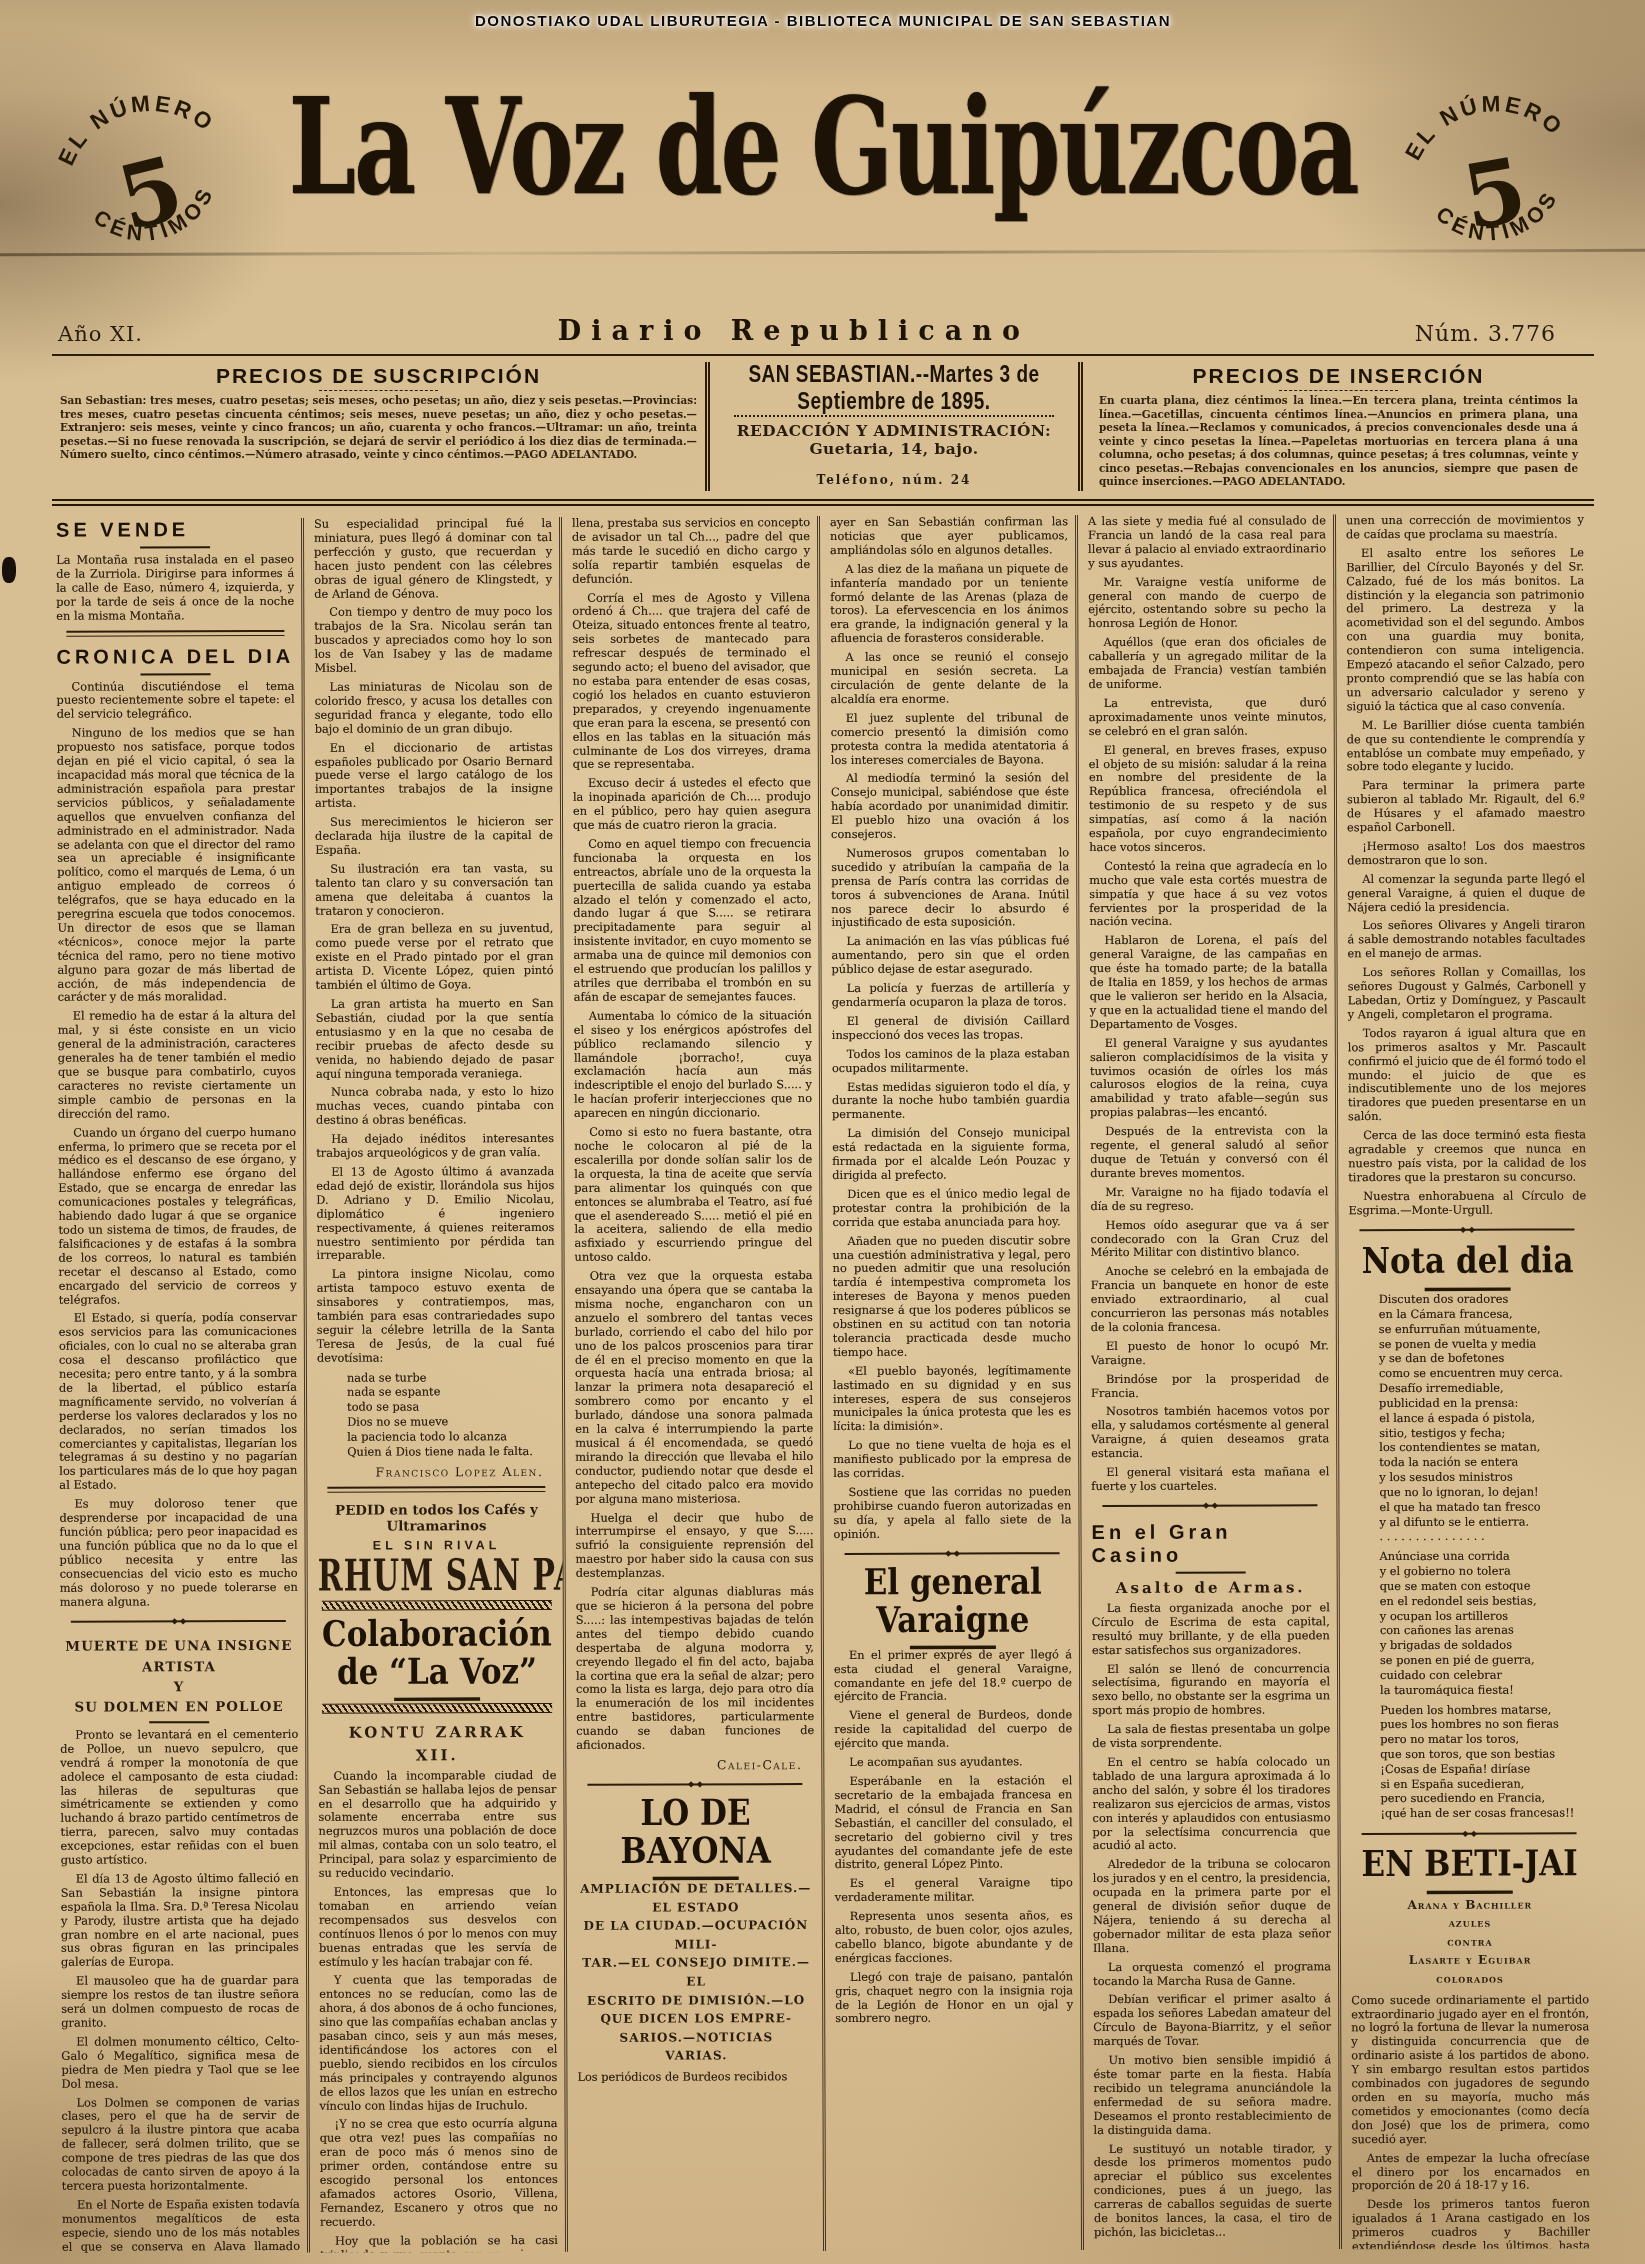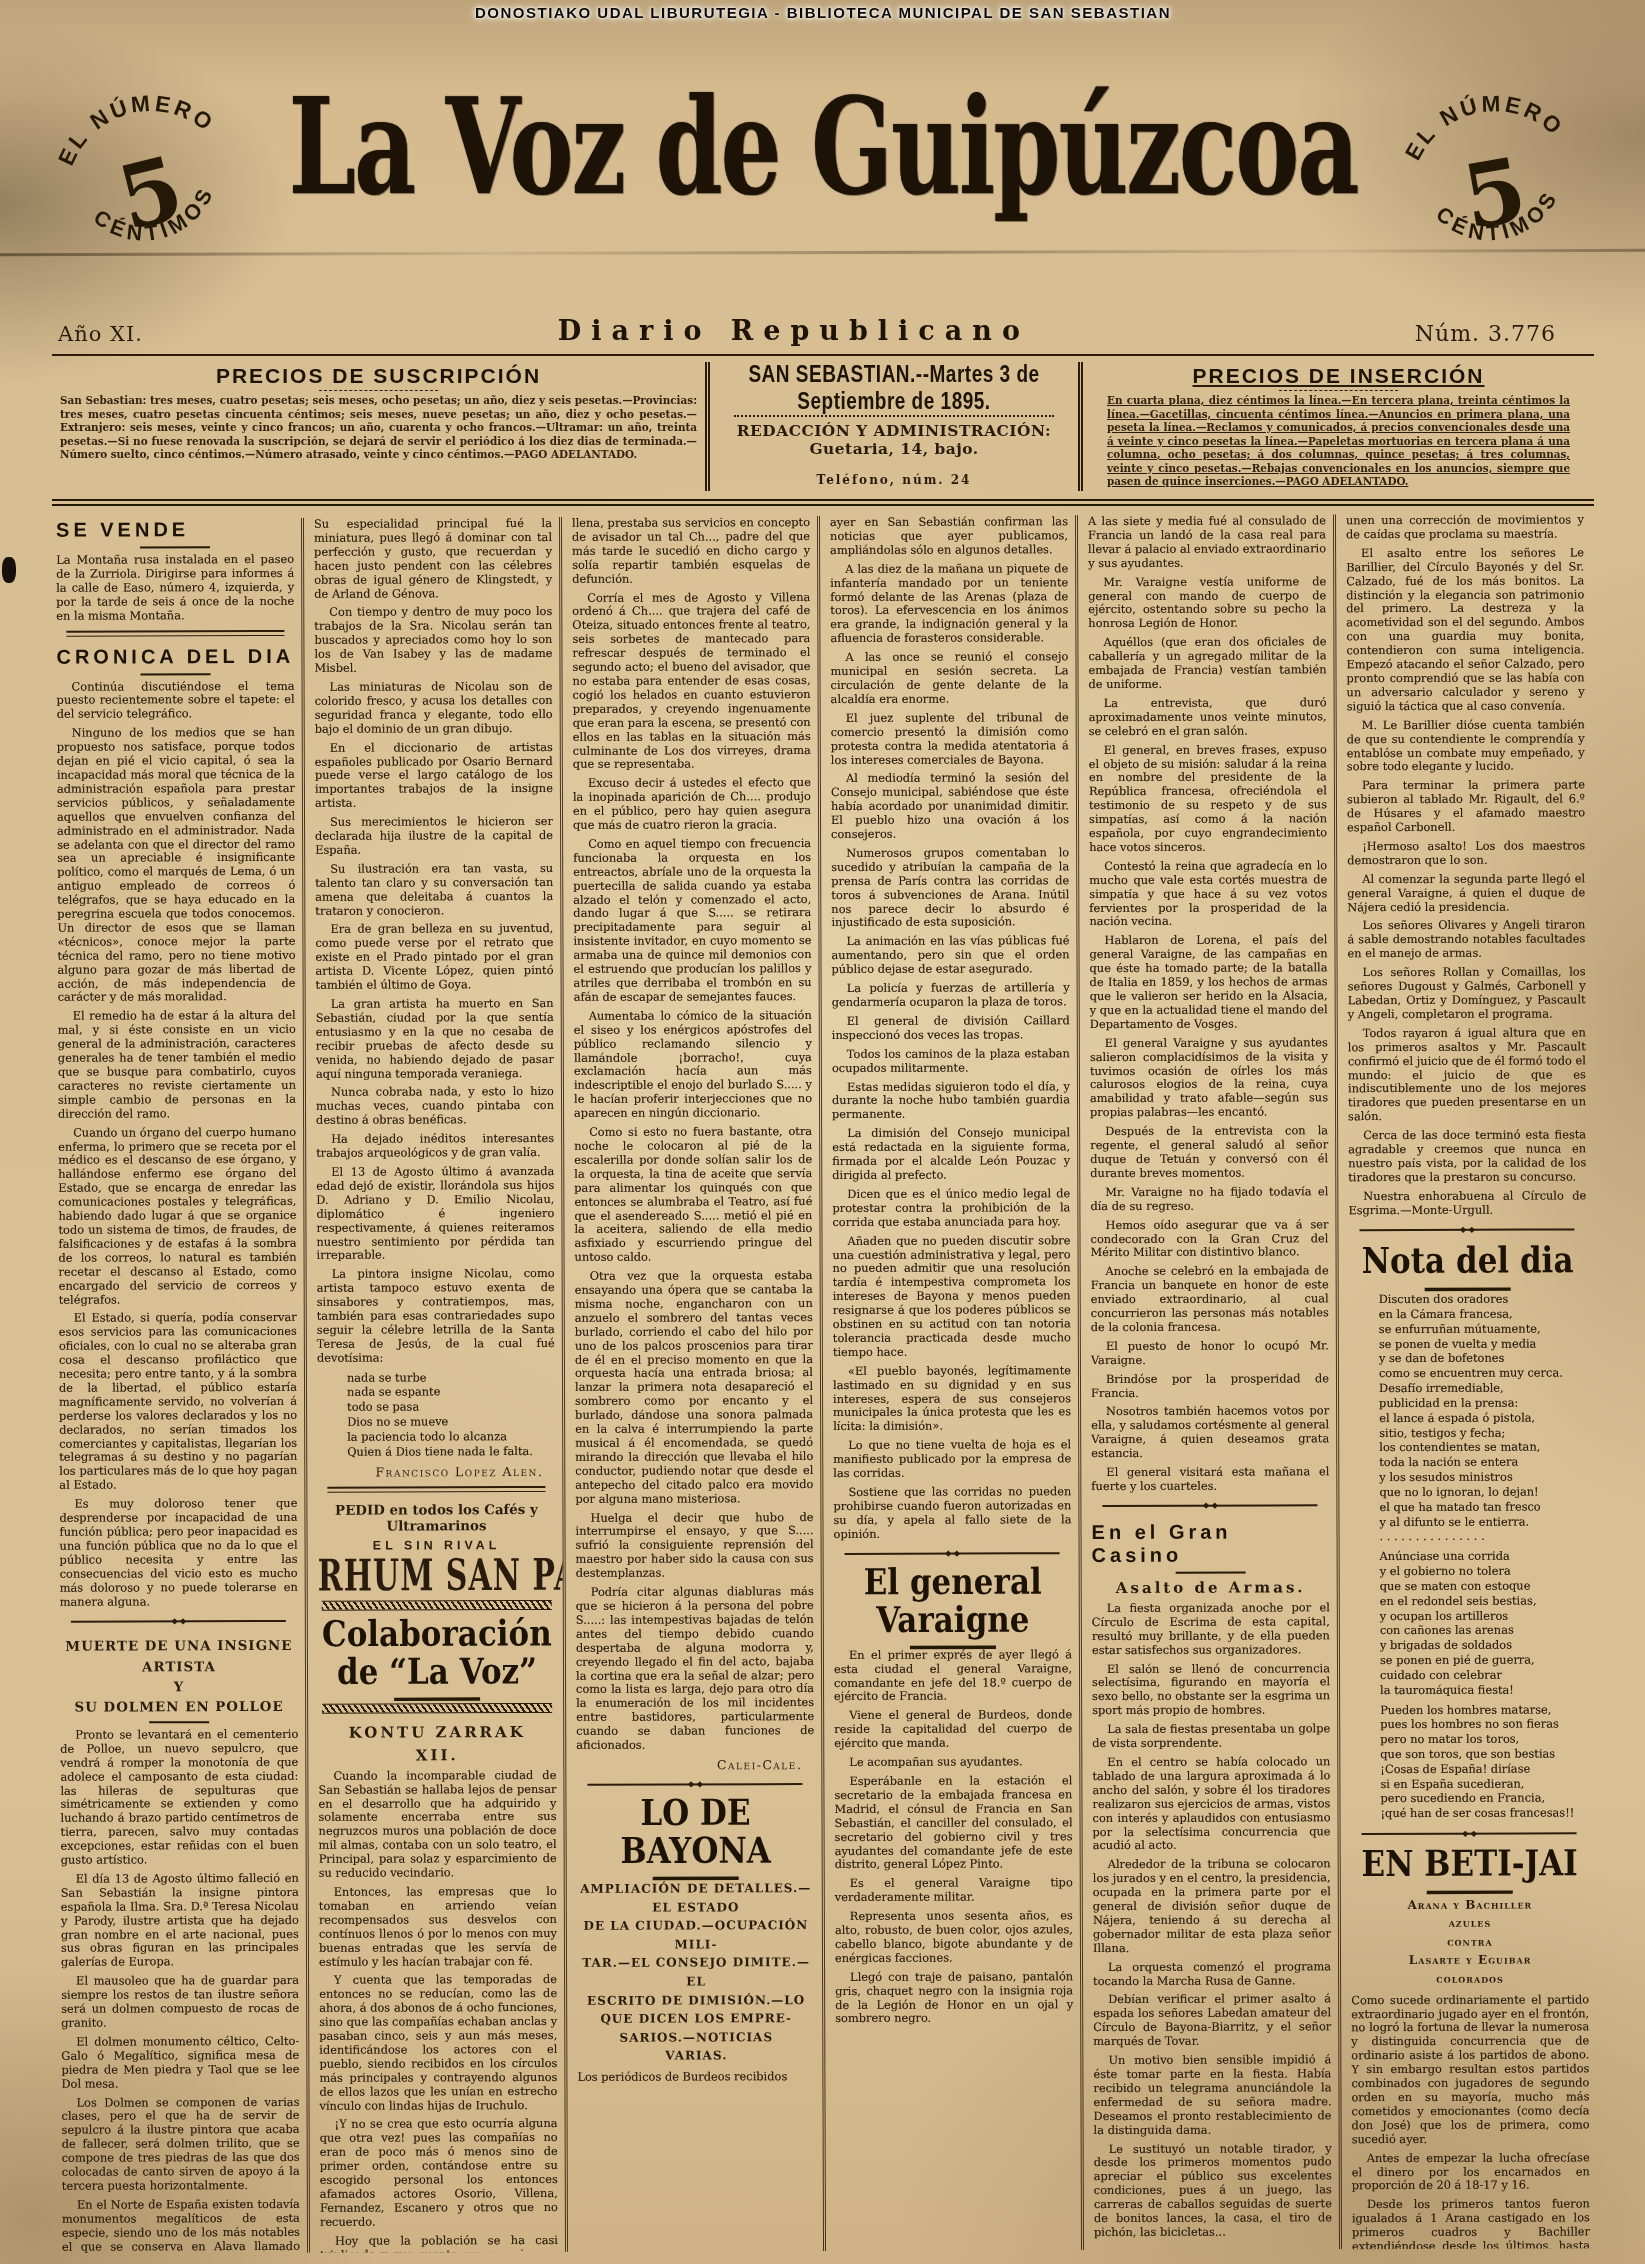--- a/index.html
+++ b/index.html
@@ -19,21 +19,21 @@
       radial-gradient(ellipse 896px 697px at 50% 45%, rgba(255,240,205,.35), rgba(255,240,205,0) 80%),
       linear-gradient(180deg,#bda379 0,#d5ba8e 90px,#d8bf93 299px,#d8bf94 1791px,#cfb386 2265px);
   }
   .crease{position:absolute;left:0;top:251px;width:100%;height:3px;
     background:linear-gradient(90deg,rgba(40,26,12,.5),rgba(40,26,12,.08) 30%,rgba(40,26,12,.35) 55%,rgba(40,26,12,.05) 80%,rgba(40,26,12,.4));
     transform:rotate(-.15deg);}
   .inkdot{position:absolute;left:2px;top:557px;width:14px;height:26px;background:#17100a;border-radius:40%;}
 
   
   .stamp{
-    position:absolute;top:4px;left:0;width:100%;text-align:center;
+    position:absolute;top:12px;left:0;width:100%;text-align:center;
     font-family:"Liberation Sans",sans-serif;font-size:15px;font-weight:bold;
     letter-spacing:1.5px;color:#0c0a08;
     text-shadow:0 0 5px #fff,0 0 9px #fff,0 0 2px #fff;
   }
 
   
   .masthead{position:relative;height:249px;margin-top:62px;}
   .badge{position:absolute;width:203px;height:203px;top:18px;}
   .badge.left{left:46px;transform:rotate(-14deg);}
   .badge.right{right:52px;transform:rotate(-10deg);}
@@ -53,21 +53,21 @@
   .ed-year{font-size:21px;letter-spacing:1px;}
   .ed-sub{font-size:27px;font-weight:bold;letter-spacing:10px;color:#1d1306;padding-left:30px;}
   .ed-num{font-size:22px;letter-spacing:1px;}
   .thinrule{border:0;border-top:2px solid #2b1c0c;margin:8px 52px 0 52px;}
 
   
   .boxes{display:flex;margin:6px 52px 0 52px;align-items:stretch;}
   .box-sub{flex:0 0 637px;padding:2px 8px;}
   .box-mid{flex:0 0 348px;border-left:5px double #2b1c0c;border-right:5px double #2b1c0c;
     padding:4px 10px;text-align:center;}
-  .box-ins{flex:1;padding:2px 24px;text-decoration:underline;}
+  .box-ins{flex:1;padding:2px 16px;}
   .box-title{
     text-align:center;font-family:"Liberation Sans",sans-serif;font-weight:bold;
     font-size:21px;letter-spacing:2px;color:#1d1306;margin-bottom:2px;
   }
   .box-title:after{content:"";display:block;width:119px;margin:2px auto 3px auto;
     border-top:1px dashed #2b1c0c;}
   .box-body{
     font-size:10.4px;line-height:1.3;text-align:justify;font-weight:bold;color:#33220f;
   }
   .mid-l1{font-family:"Liberation Sans",sans-serif;font-weight:bold;font-size:19px;

